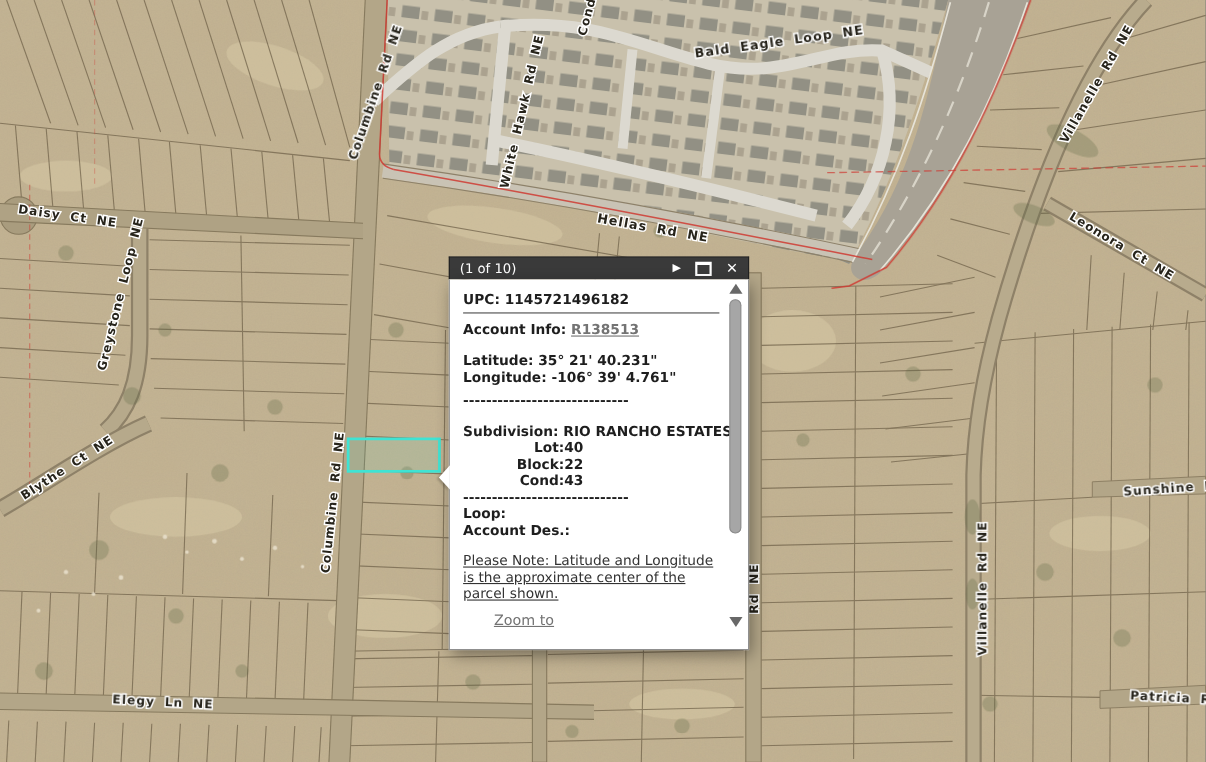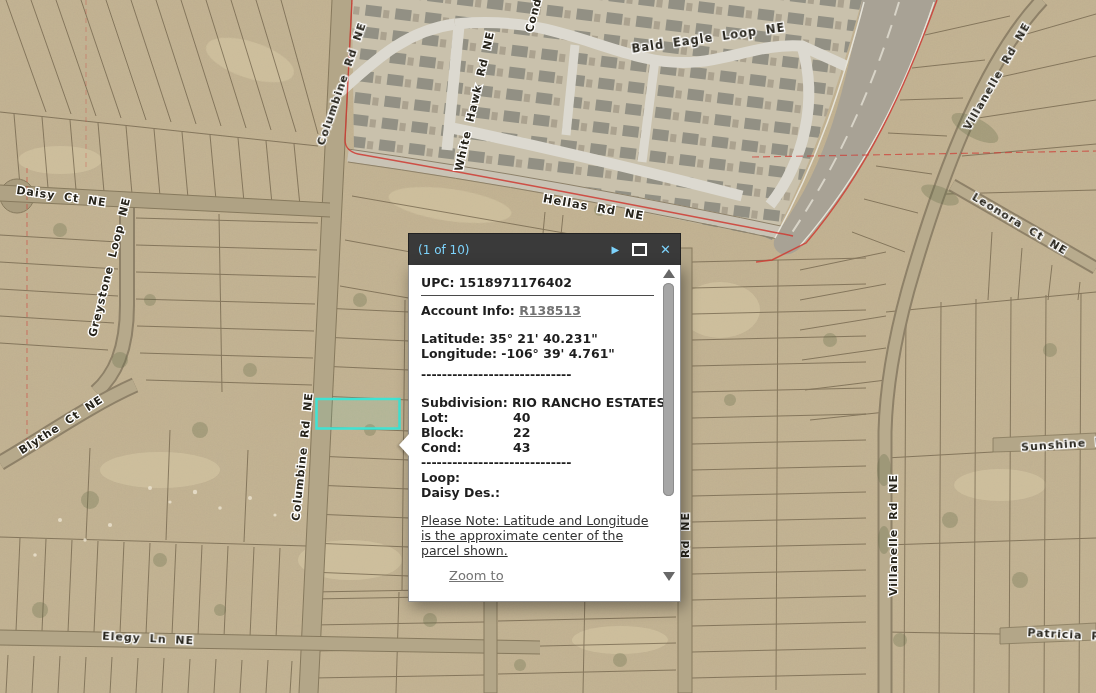--- a/index.html
+++ b/index.html
@@ -5,39 +5,39 @@
   html,body{margin:0;padding:0;background:#777;}
   #stage{position:relative;width:1096px;height:693px;overflow:hidden;
          font-family:"DejaVu Sans","Liberation Sans",sans-serif;}
   #stage svg{position:absolute;left:0;top:0;}
   
   .mlabel{font:bold 11px "DejaVu Sans",sans-serif;fill:#27241b;stroke:#ffffff;
           stroke-width:2.6px;paint-order:stroke;letter-spacing:1px;word-spacing:4px;}
   .mlabel.big{font-size:11.5px;}
   
   .popup{position:absolute;left:408px;top:233px;width:273px;z-index:10;}
-  .popup-title{height:32px;background:#3a3a3a;border:1px solid #222;border-bottom:none;
-               box-sizing:border-box;display:flex;align-items:center;color:#7dd3fc;
+  .popup-title{height:21px;background:#3a3a3a;border:1px solid #222;border-bottom:none;
+               box-sizing:border-box;display:flex;align-items:center;color:#ffffff;
                font:12px "DejaVu Sans",sans-serif;padding:0 9px;}
   .pt-controls{margin-left:auto;display:flex;align-items:center;gap:13px;}
   .pt-next{font-size:10px;cursor:pointer;line-height:1;}
   .pt-max{width:11px;height:8px;border:2px solid #fff;border-top-width:3px;cursor:pointer;}
   .pt-close{font-size:13px;font-weight:bold;cursor:pointer;line-height:1;}
   .popup-body{position:relative;background:#fff;border:1px solid #8f8f8f;border-top:none;
               box-sizing:border-box;height:337px;padding:10px 26px 6px 12px;
               font:bold 12.5px/15px "DejaVu Sans",sans-serif;color:#1e1e1e;
               box-shadow:3px 5px 14px rgba(0,0,0,.4);}
   .popup-tail{position:absolute;left:-10px;top:169px;width:0;height:0;
               border-top:11px solid transparent;border-bottom:11px solid transparent;
               border-right:10px solid #fff;filter:drop-shadow(-2px 1px 1px rgba(0,0,0,.2));}
   .ln{white-space:pre;}
   .gap{height:13px;}
   .gap-s{height:6px;}
   .upc-rule{border:none;border-top:1px solid #4a4a4a;margin:5px 0 7px 0;}
-  .kv{display:flex;}
+  .kv{display:flex;text-align:right;}
   .kv .k{width:92px;flex:0 0 92px;}
   a.plink{color:#737373;text-decoration:underline;cursor:pointer;}
   .note{font-weight:normal;color:#333;margin-top:13px;line-height:15px;text-decoration:underline;}
   .zoomto{display:inline-block;margin-top:10px;font-weight:normal;font-size:13px;margin-left:28px;}
   
   .sb{position:absolute;top:4px;right:4px;width:14px;height:312px;}
   .sb-up{position:absolute;top:0;left:1px;width:0;height:0;cursor:pointer;
          border-left:6px solid transparent;border-right:6px solid transparent;
          border-bottom:9px solid #686868;}
   .sb-thumb{position:absolute;top:14px;left:1px;width:11px;height:213px;cursor:pointer;
@@ -377,21 +377,21 @@
     <span class="pt-controls">
       <span class="pt-next">▶</span>
       <span class="pt-max"></span>
       <span class="pt-close">✕</span>
     </span>
   </div>
 
   <div class="popup-body">
     <div class="popup-tail"></div>
 
-    <div class="ln"><span>UPC:</span> <span>1518971176402</span></div>
+    <div class="ln"><span>UPC:</span> <span>1145721496182</span></div>
     <hr class="upc-rule">
     <div class="ln"><span>Account Info:</span> <a class="plink">R138513</a></div>
 
     <div class="gap"></div>
     <div class="ln"><span>Latitude:</span> <span>35° 21' 40.231"</span></div>
     <div class="ln"><span>Longitude:</span> <span>-106° 39' 4.761"</span></div>
 
     <div class="gap-s"></div>
     <div class="ln">-----------------------------</div>
     <div class="gap"></div>
@@ -404,21 +404,21 @@
     <div class="kv">
           <span class="k">Block:</span>
           <span>22</span>
         </div>
     <div class="kv">
           <span class="k">Cond:</span>
           <span>43</span>
         </div>
     <div class="ln">-----------------------------</div>
     <div class="ln">Loop:</div>
-    <div class="ln">Daisy Des.:</div>
+    <div class="ln">Account Des.:</div>
 
     <div class="note">Please Note: Latitude and Longitude is the approximate center of the parcel shown.</div>
     <a class="plink zoomto">Zoom to</a>
 
     <div class="sb">
       <div class="sb-up"></div>
       <div class="sb-thumb"></div>
       <div class="sb-down"></div>
     </div>
   </div>

